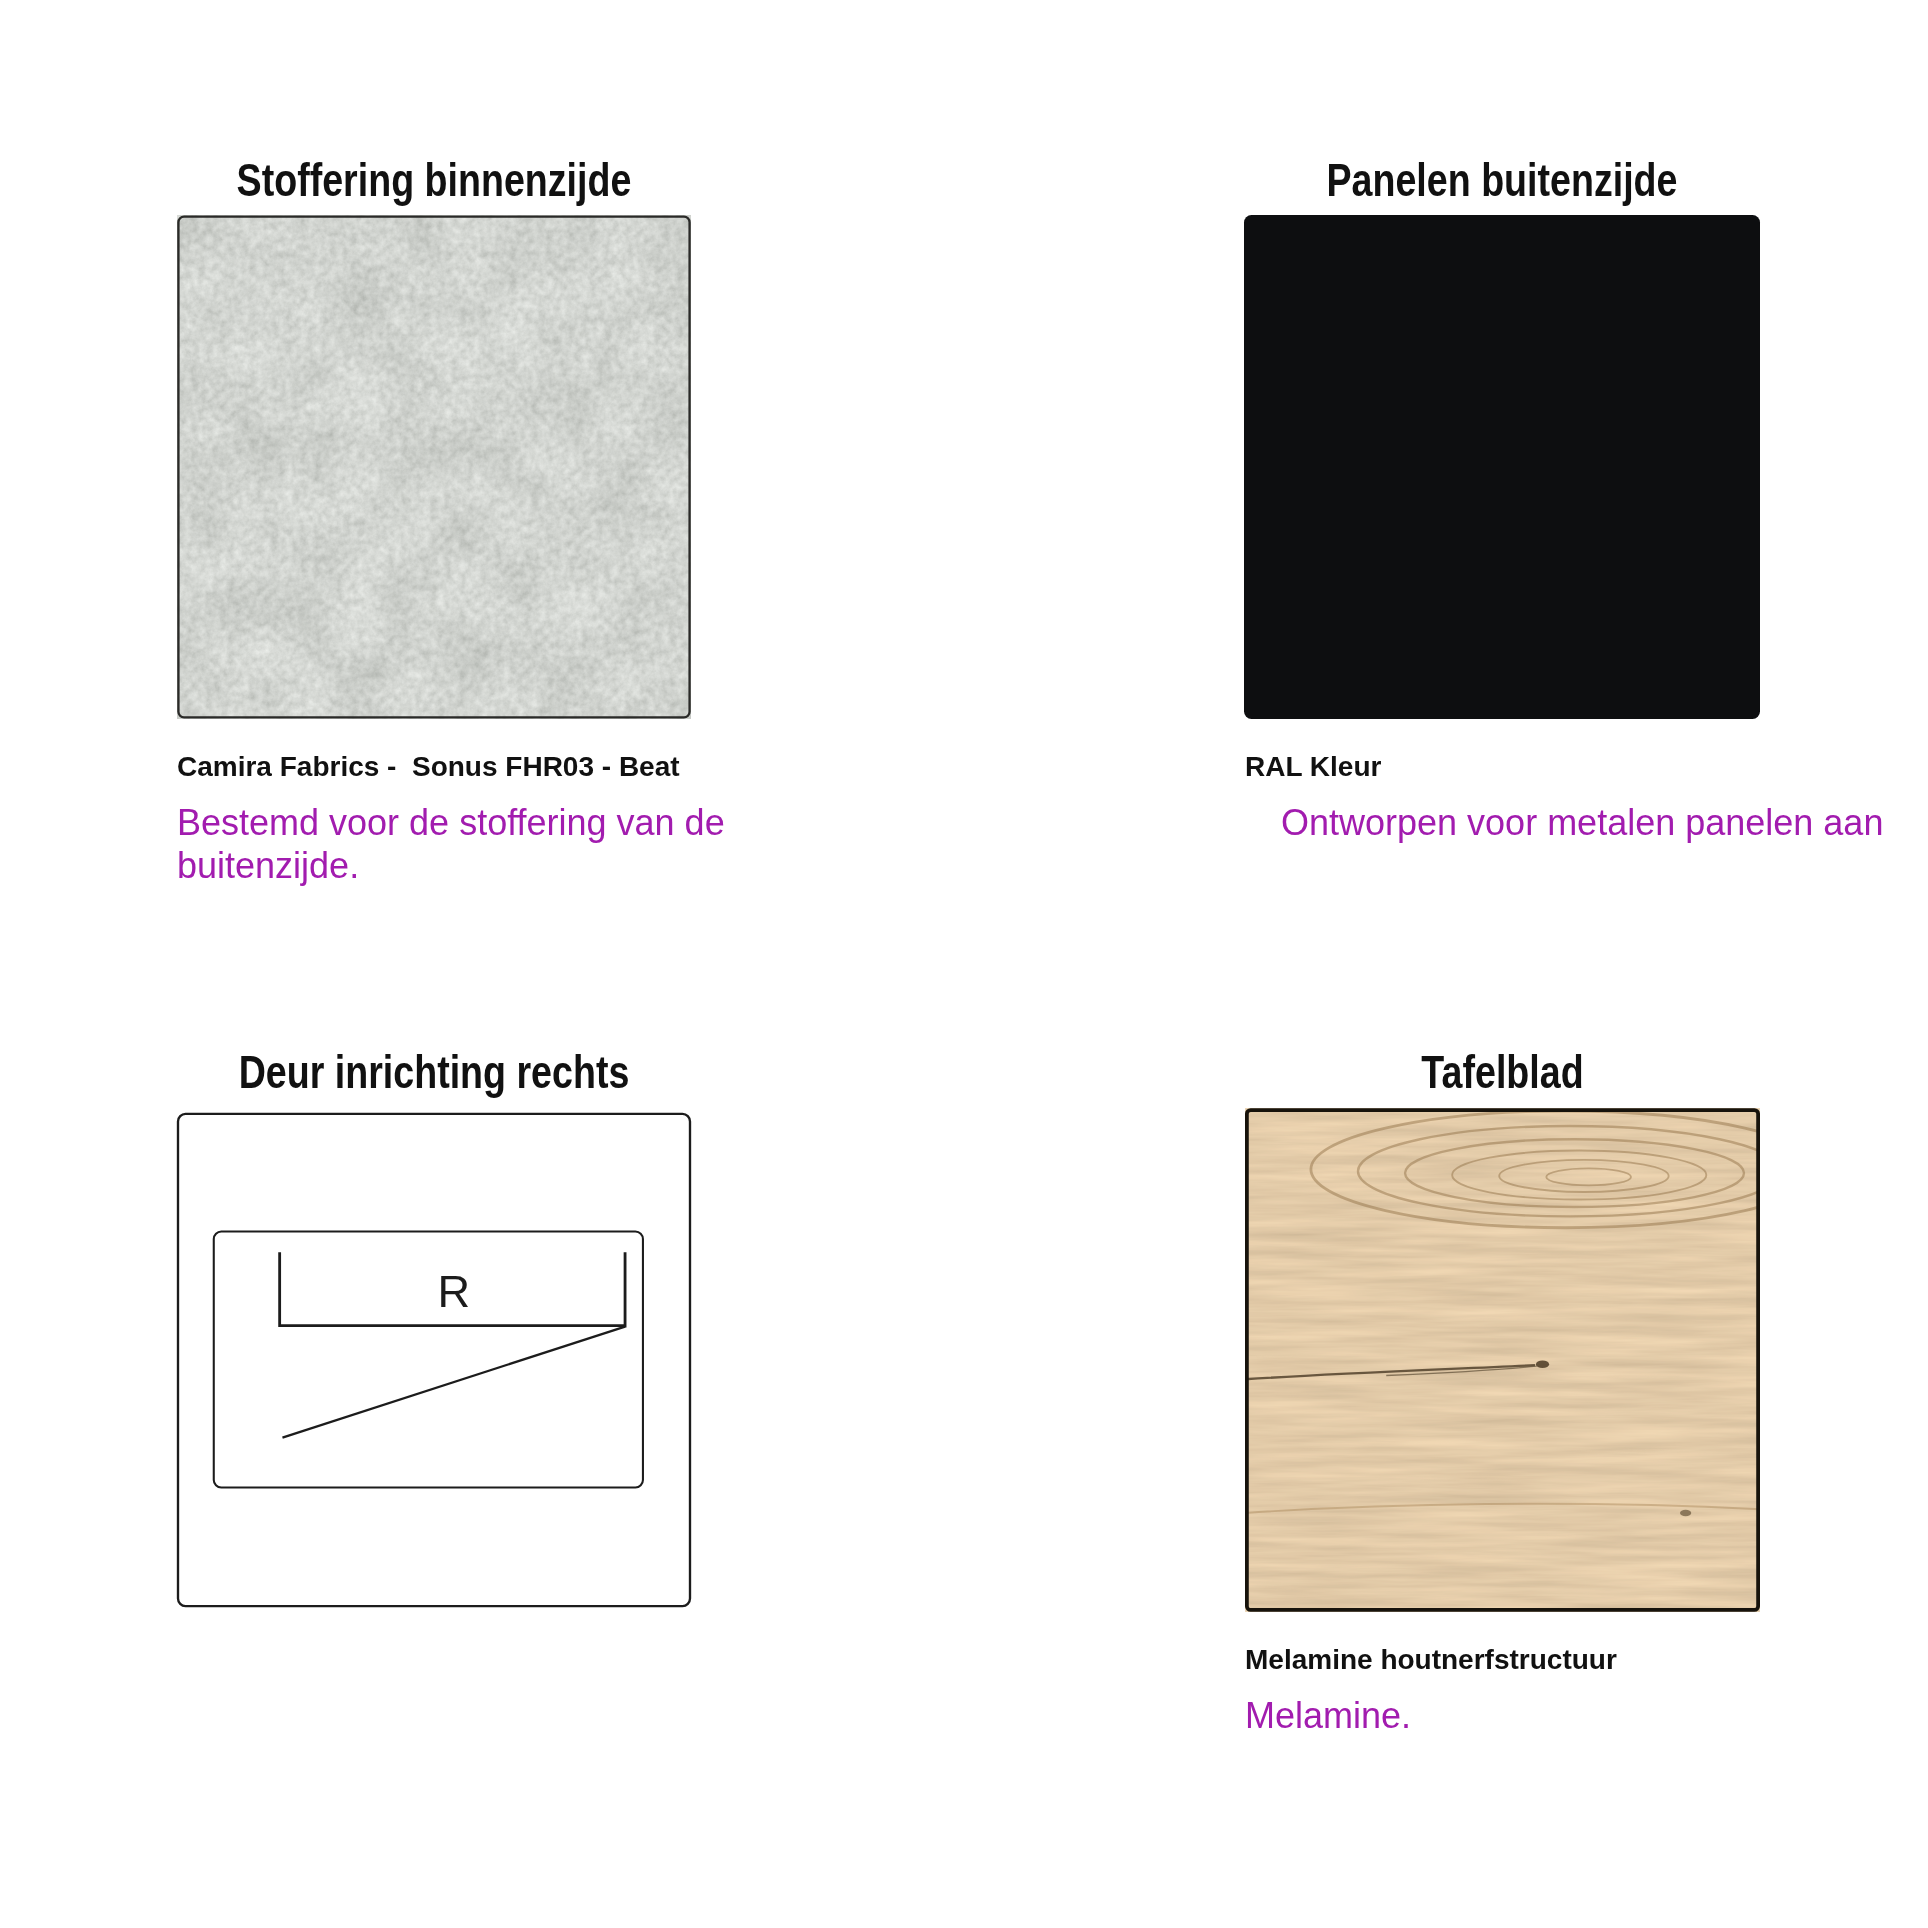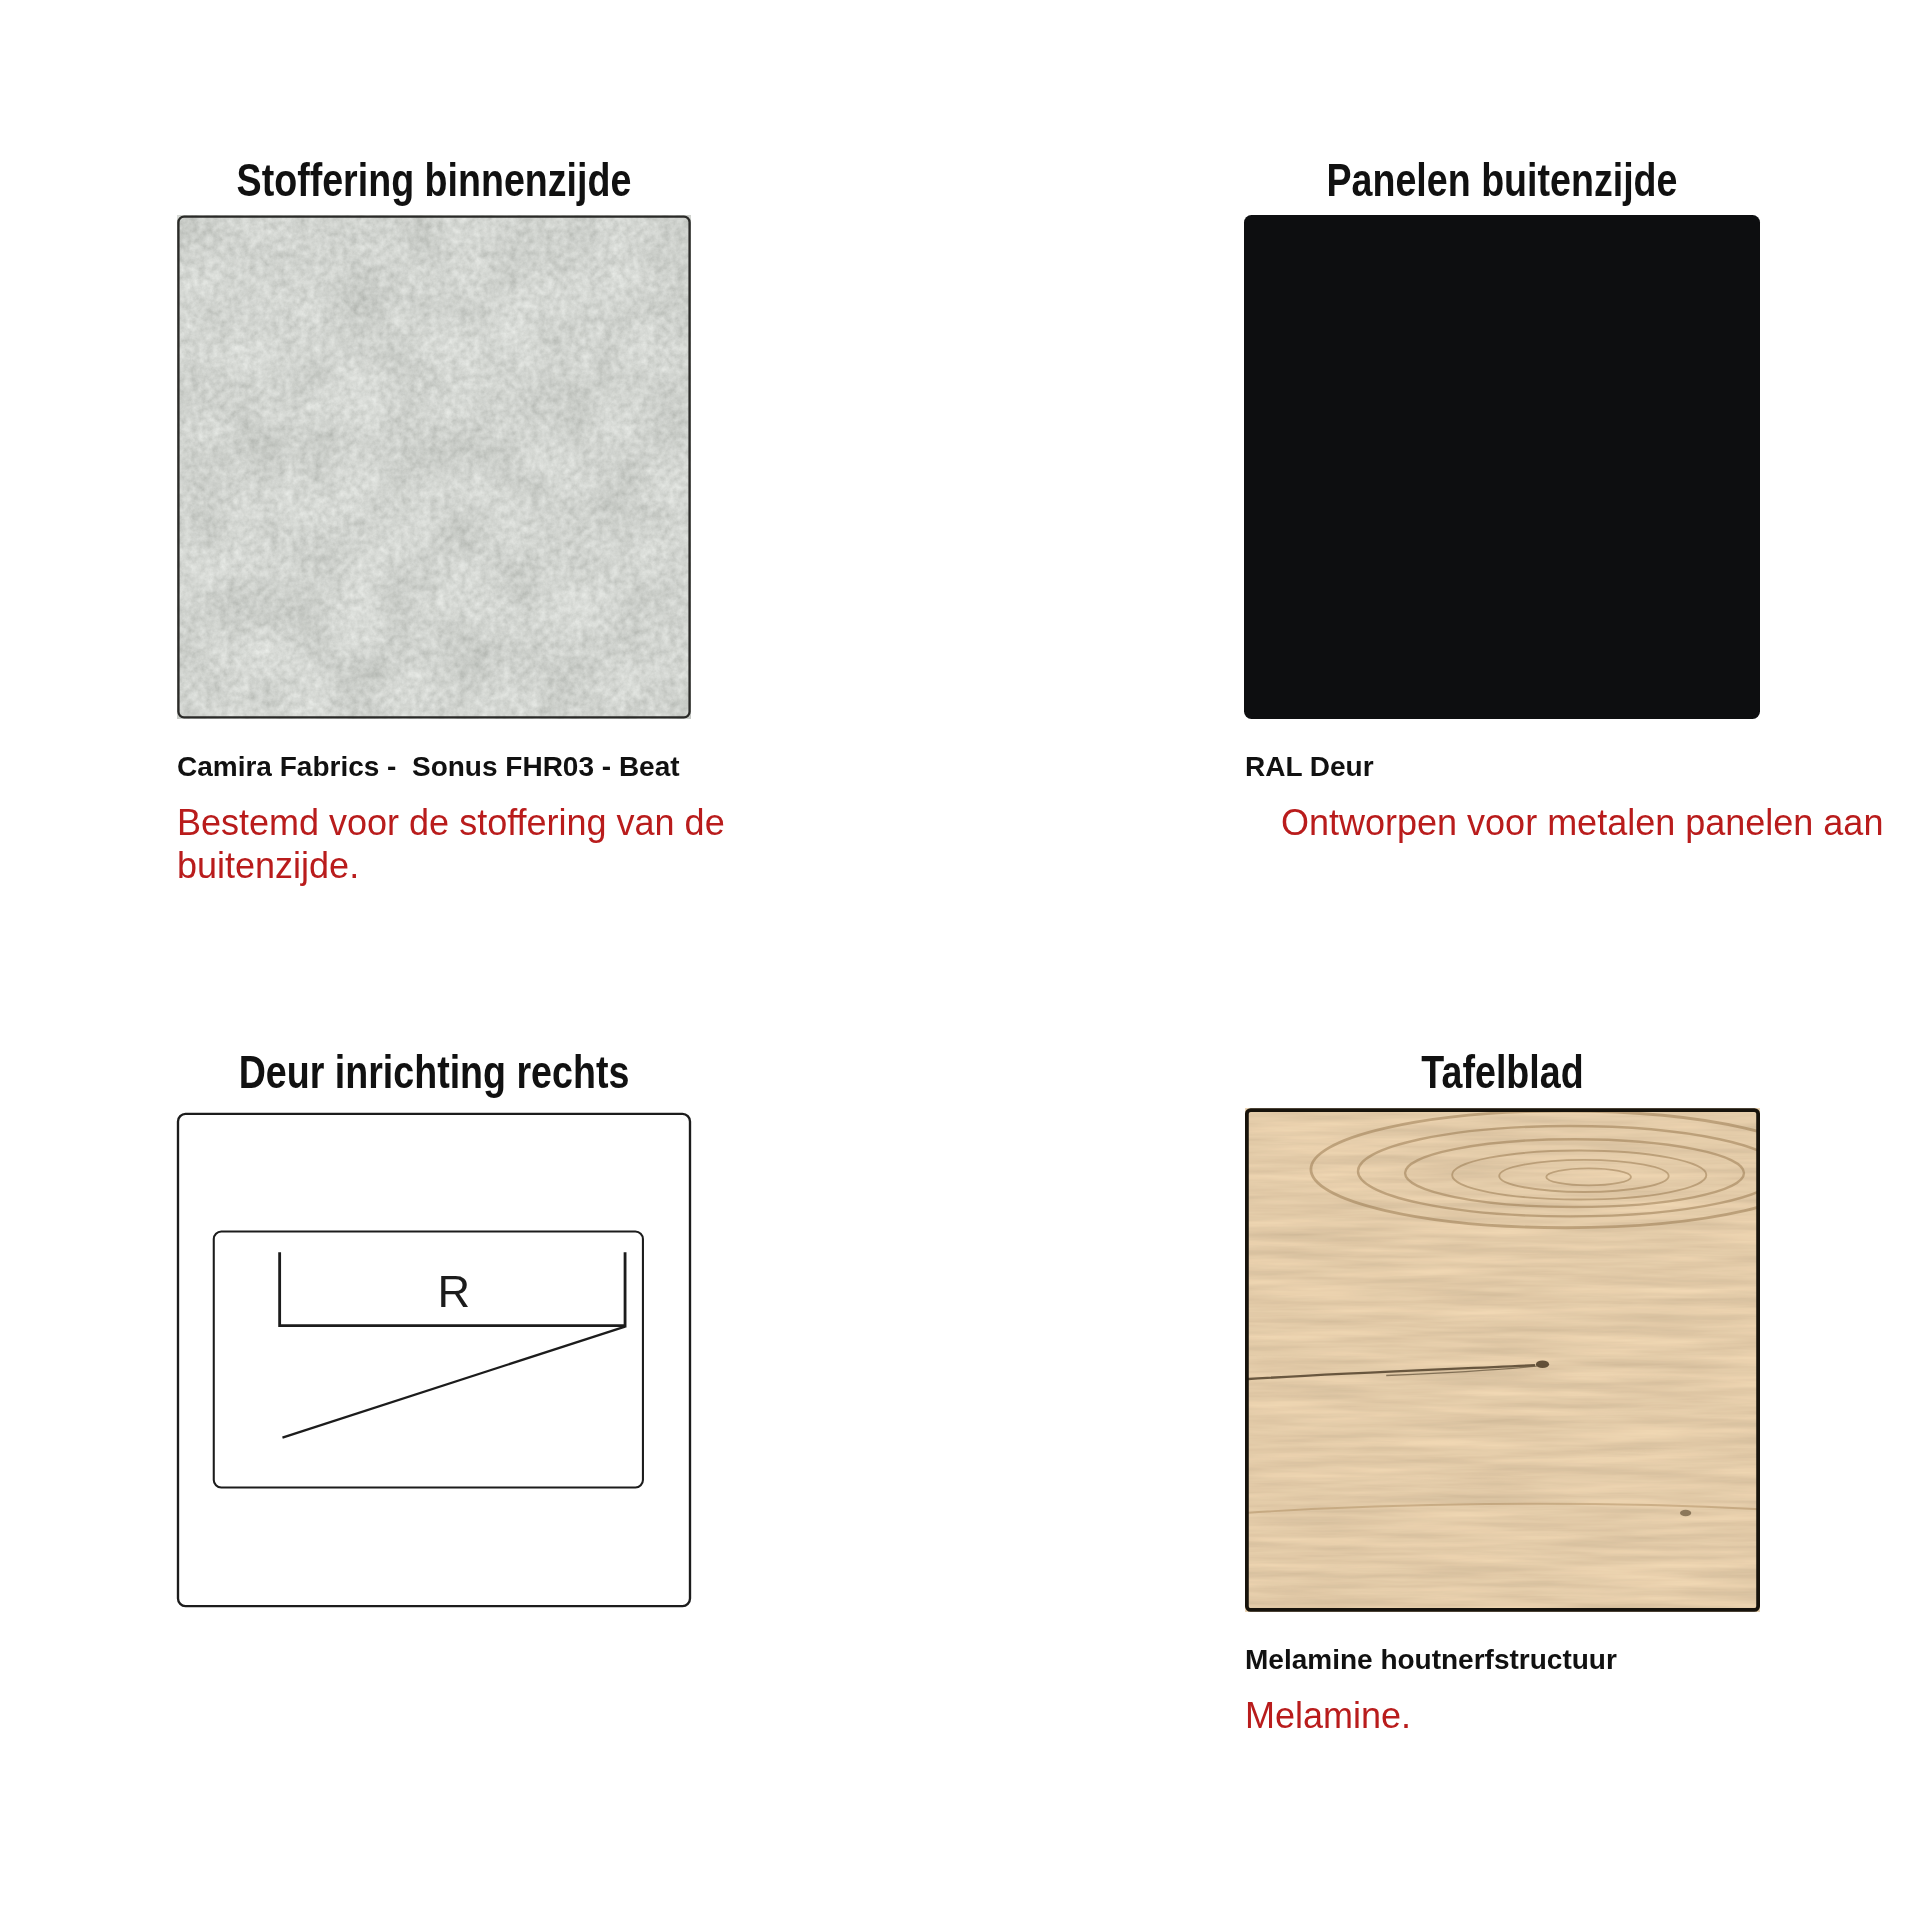--- a/index.html
+++ b/index.html
@@ -13,21 +13,21 @@
     text-align:center;letter-spacing:0;transform:scaleX(0.8);transform-origin:center center;
     white-space:nowrap;color:#111;
   }
   .swatch{position:absolute;}
   .swatch svg{display:block;}
   .solid-swatch{position:absolute;border-radius:7.5px;background:#0d0e10;}
   .cap-title{
     position:absolute;font-size:28px;font-weight:700;line-height:41px;
     white-space:pre-wrap;color:#111;
   }
-  .cap-body{position:absolute;font-size:36px;font-weight:400;line-height:43px;color:#b91c1c;}
+  .cap-body{position:absolute;font-size:36px;font-weight:400;line-height:43px;color:#a21caf;}
   .diagram{position:absolute;}
 </style>
 </head>
 <body>
 
 <main class="canvas" style="color: rgb(17, 17, 17); background: rgb(255, 255, 255);">
 
   <section>
     <h2 class="hd" style="left:177px;top:154px;width:514px">Stoffering binnenzijde</h2>
 
@@ -55,21 +55,21 @@
       <div>Bestemd voor de stoffering van de</div>
       <div>buitenzijde.</div>
     </div>
   </section>
 
   <section>
     <h2 class="hd" style="left:1244px;top:154px;width:516px">Panelen buitenzijde</h2>
 
     <div class="solid-swatch" style="left: 1244px; top: 215px; width: 516px; height: 504px; background: rgb(13, 14, 16);"></div>
 
-    <div class="cap-title" style="left:1245px;top:746px">RAL Deur</div>
+    <div class="cap-title" style="left:1245px;top:746px">RAL Kleur</div>
     <div class="cap-body" style="left:1281px;top:801px">
       <div>Ontworpen voor metalen panelen aan</div>
     </div>
   </section>
 
   <section>
     <h2 class="hd" style="left:176px;top:1046px;width:516px">Deur inrichting rechts</h2>
 
     <svg class="diagram" style="left:176px;top:1112px" width="516" height="496" viewBox="0 0 548 527">
       <rect x="2" y="2" width="544" height="523" rx="8" fill="#ffffff" stroke="#1c1c1c" stroke-width="2.5"></rect>

